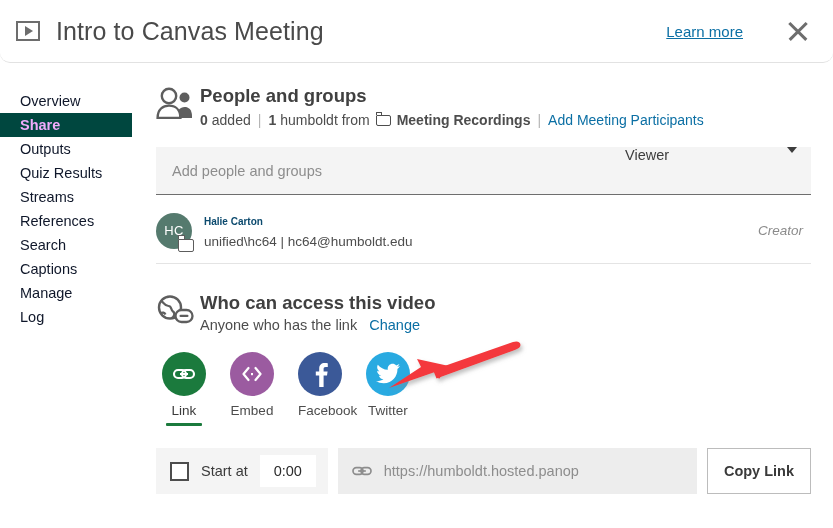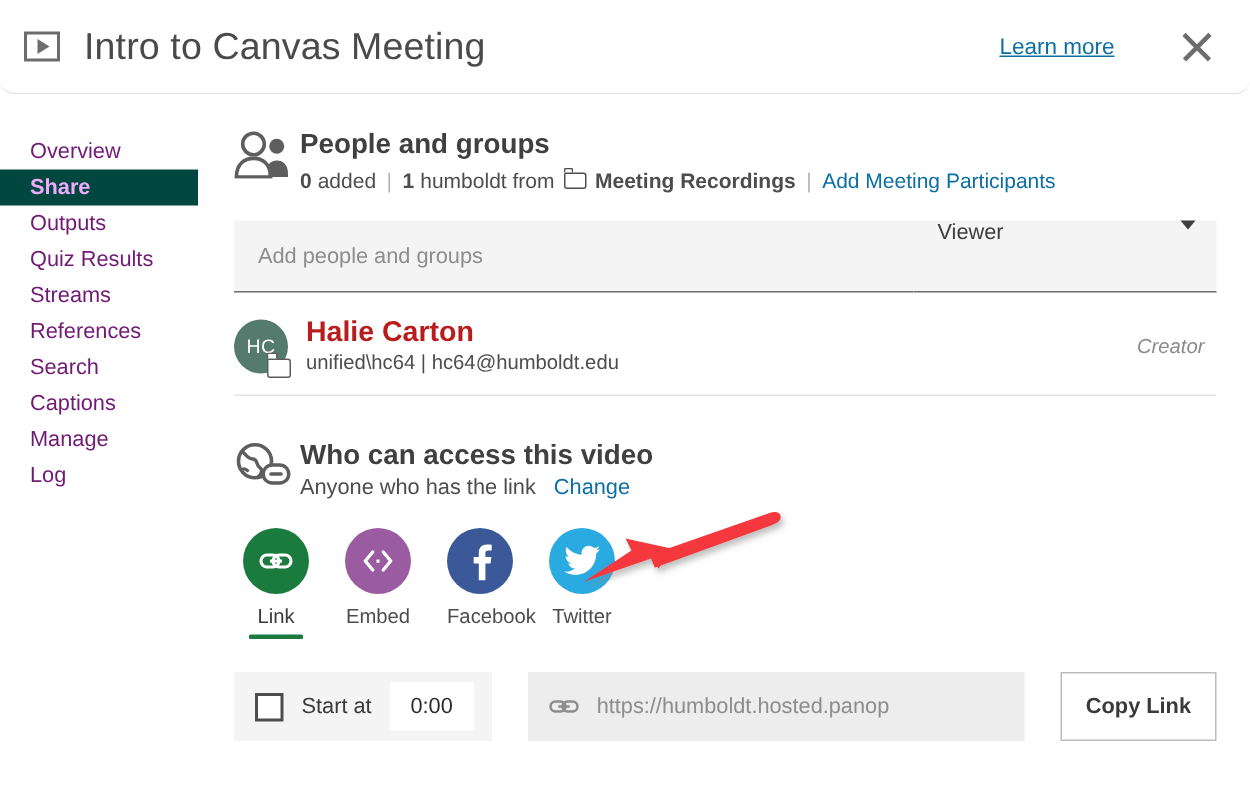--- a/index.html
+++ b/index.html
@@ -86,21 +86,21 @@
 
   
   .sidebar {
     width: 132px;
     flex: 0 0 132px;
     padding-top: 26px;
     box-sizing: border-box;
   }
   .nav-item {
     font-size: 14.5px;
-    color: #701a75;
+    color: #0f172a;
     line-height: 17px;
     padding: 3.5px 0 3.5px 20px;
     cursor: pointer;
     white-space: nowrap;
   }
   .nav-item.two-line { white-space: normal; padding-right: 6px; line-height: 17px; }
   .nav-item.active {
     background: #00473f;
     color: #f0abfc;
     font-weight: bold;
@@ -244,23 +244,23 @@
     top: -5px; left: -0.8px;
     width: 7px; height: 4px;
     background: #ffffff;
     border: 1.8px solid #5c5c5c;
     border-bottom: none;
     border-radius: 1px 1px 0 0;
     box-sizing: border-box;
   }
   .person-info { flex: 1 1 auto; margin-left: 4px; }
   .person-name {
-    font-size: 19px;
+    font-size: 10px;
     font-weight: bold;
-    color: #b91c1c;
+    color: #0c4a6e;
     line-height: 19px;
   }
   .person-meta {
     font-size: 13.5px;
     color: #4d4d4d;
     margin-top: 3px;
   }
   .person-role {
     font-size: 13.5px;
     font-style: italic;
@@ -325,21 +325,21 @@
     margin: 5px auto 0;
     width: 36px;
     border-radius: 1px;
   }
 
   
   .bottom-row {
     display: flex;
     align-items: center;
     margin-top: 22px;
-    gap: 24px;
+    gap: 10px;
   }
   .startat-box {
     background: #f4f4f4;
     height: 46px;
     display: flex;
     align-items: center;
     padding: 0 12px 0 14px;
     box-sizing: border-box;
     gap: 12px;
     flex: 0 0 auto;

